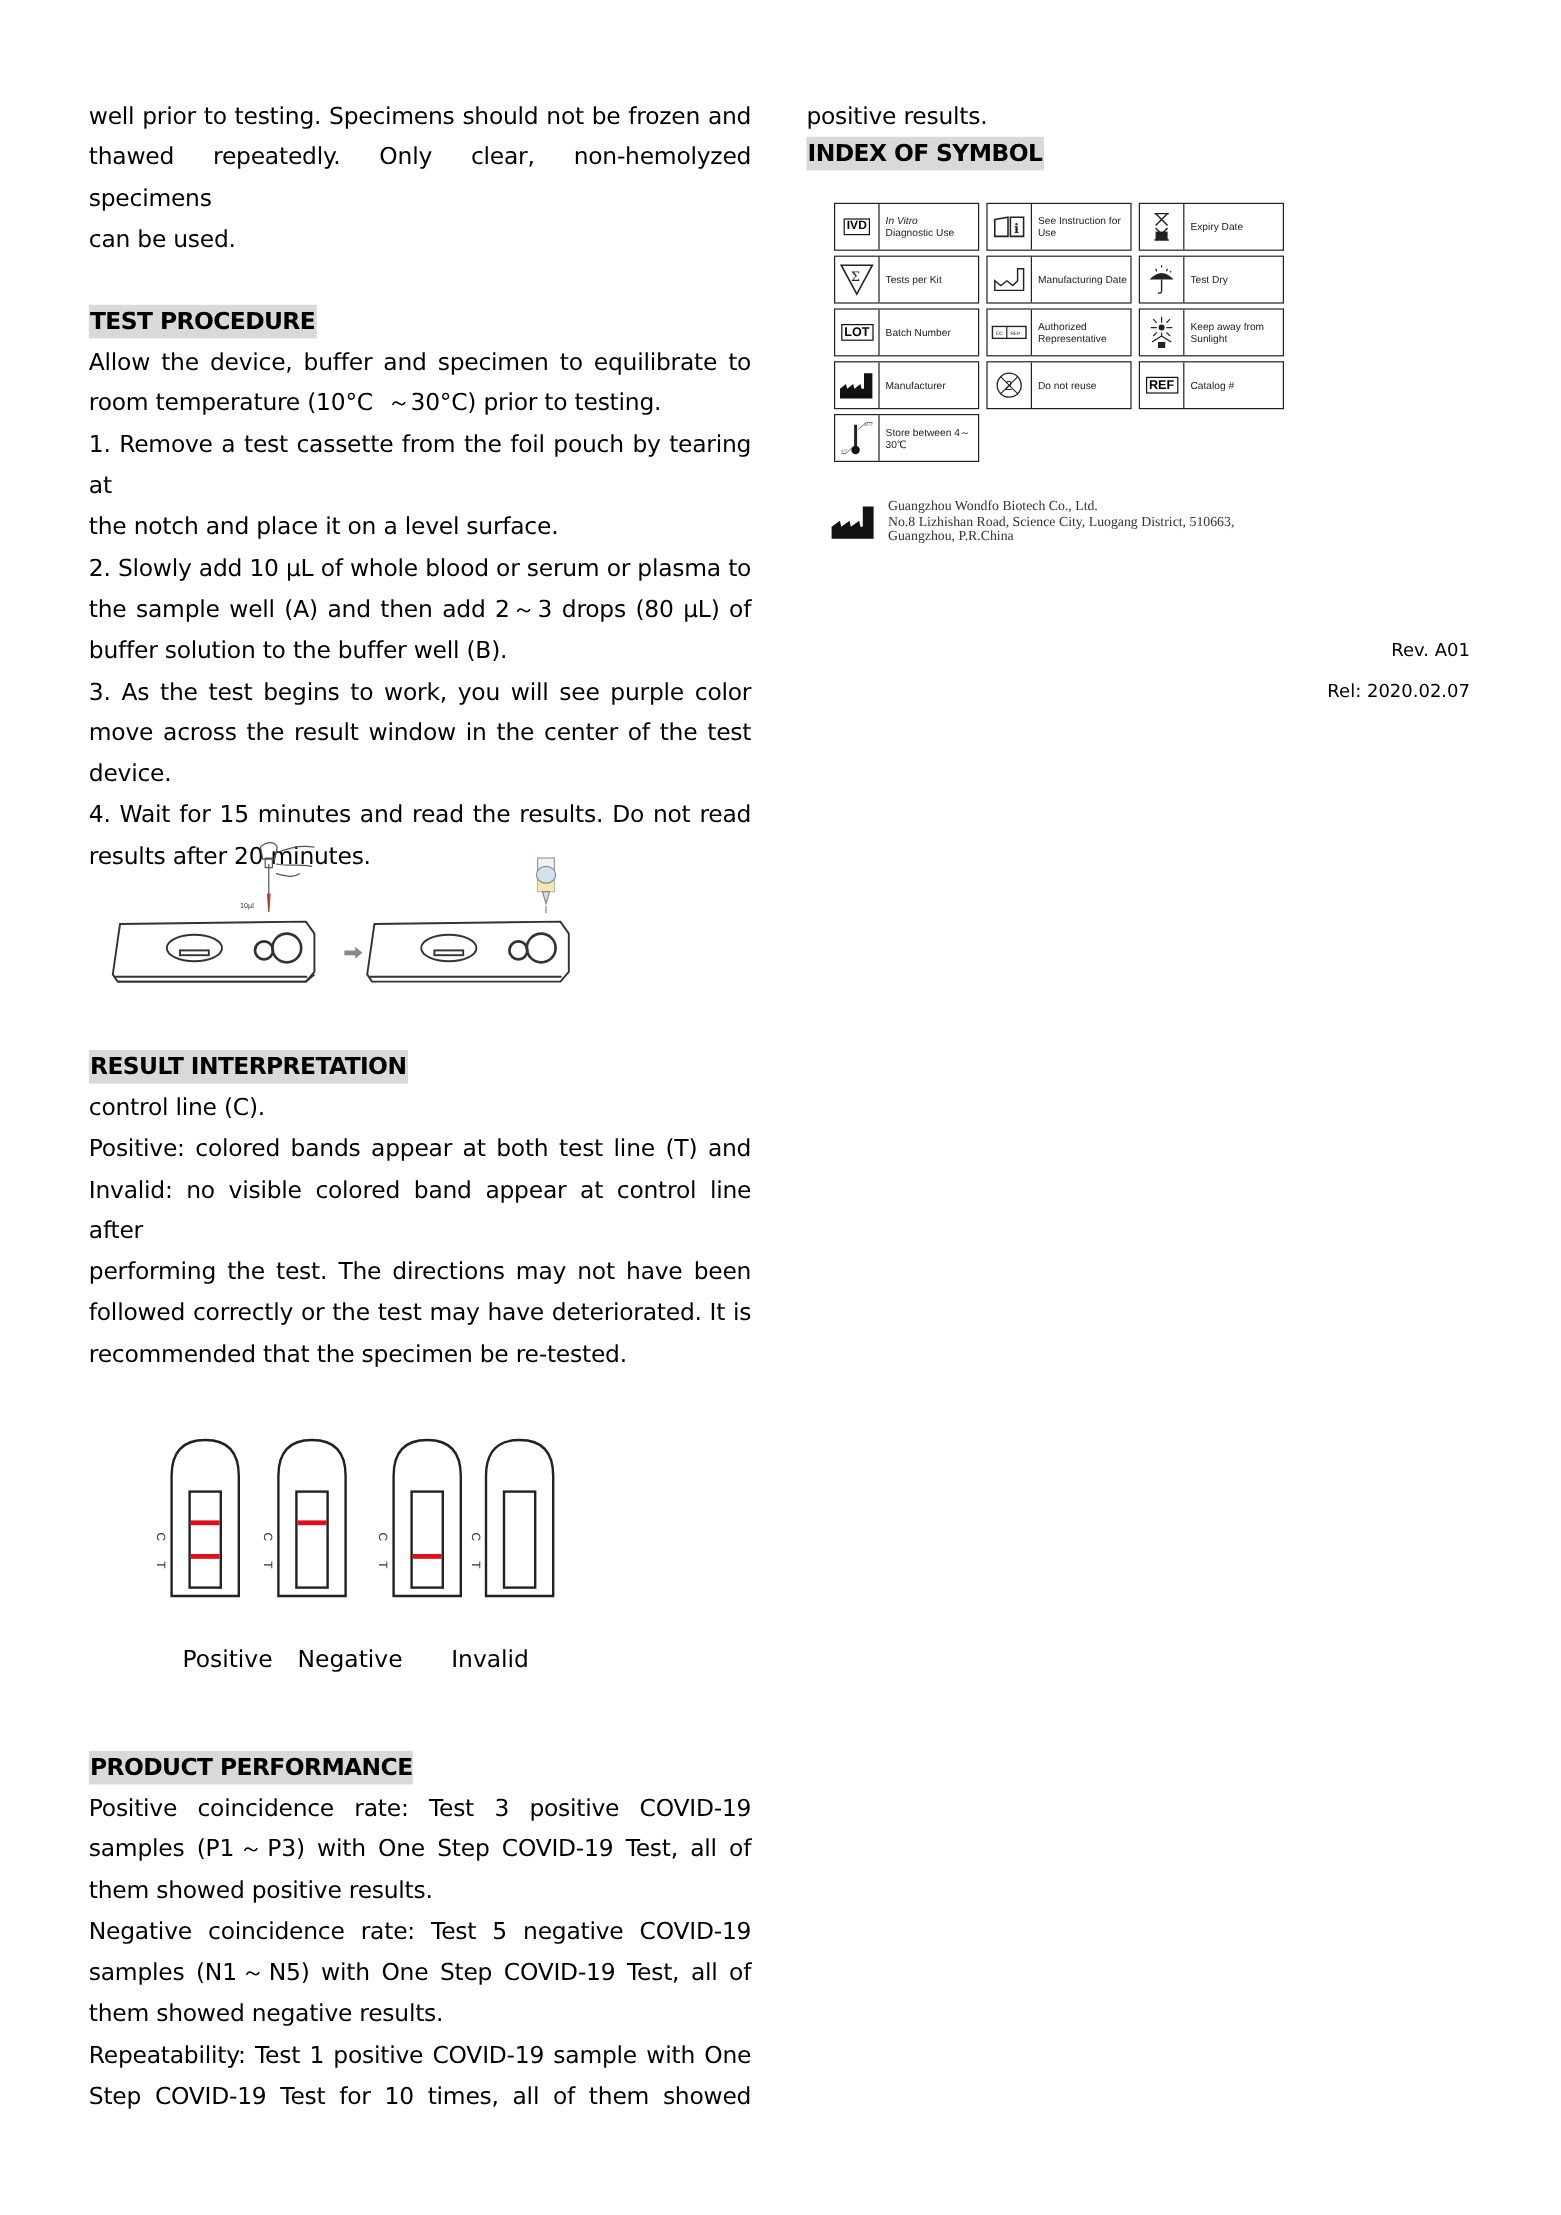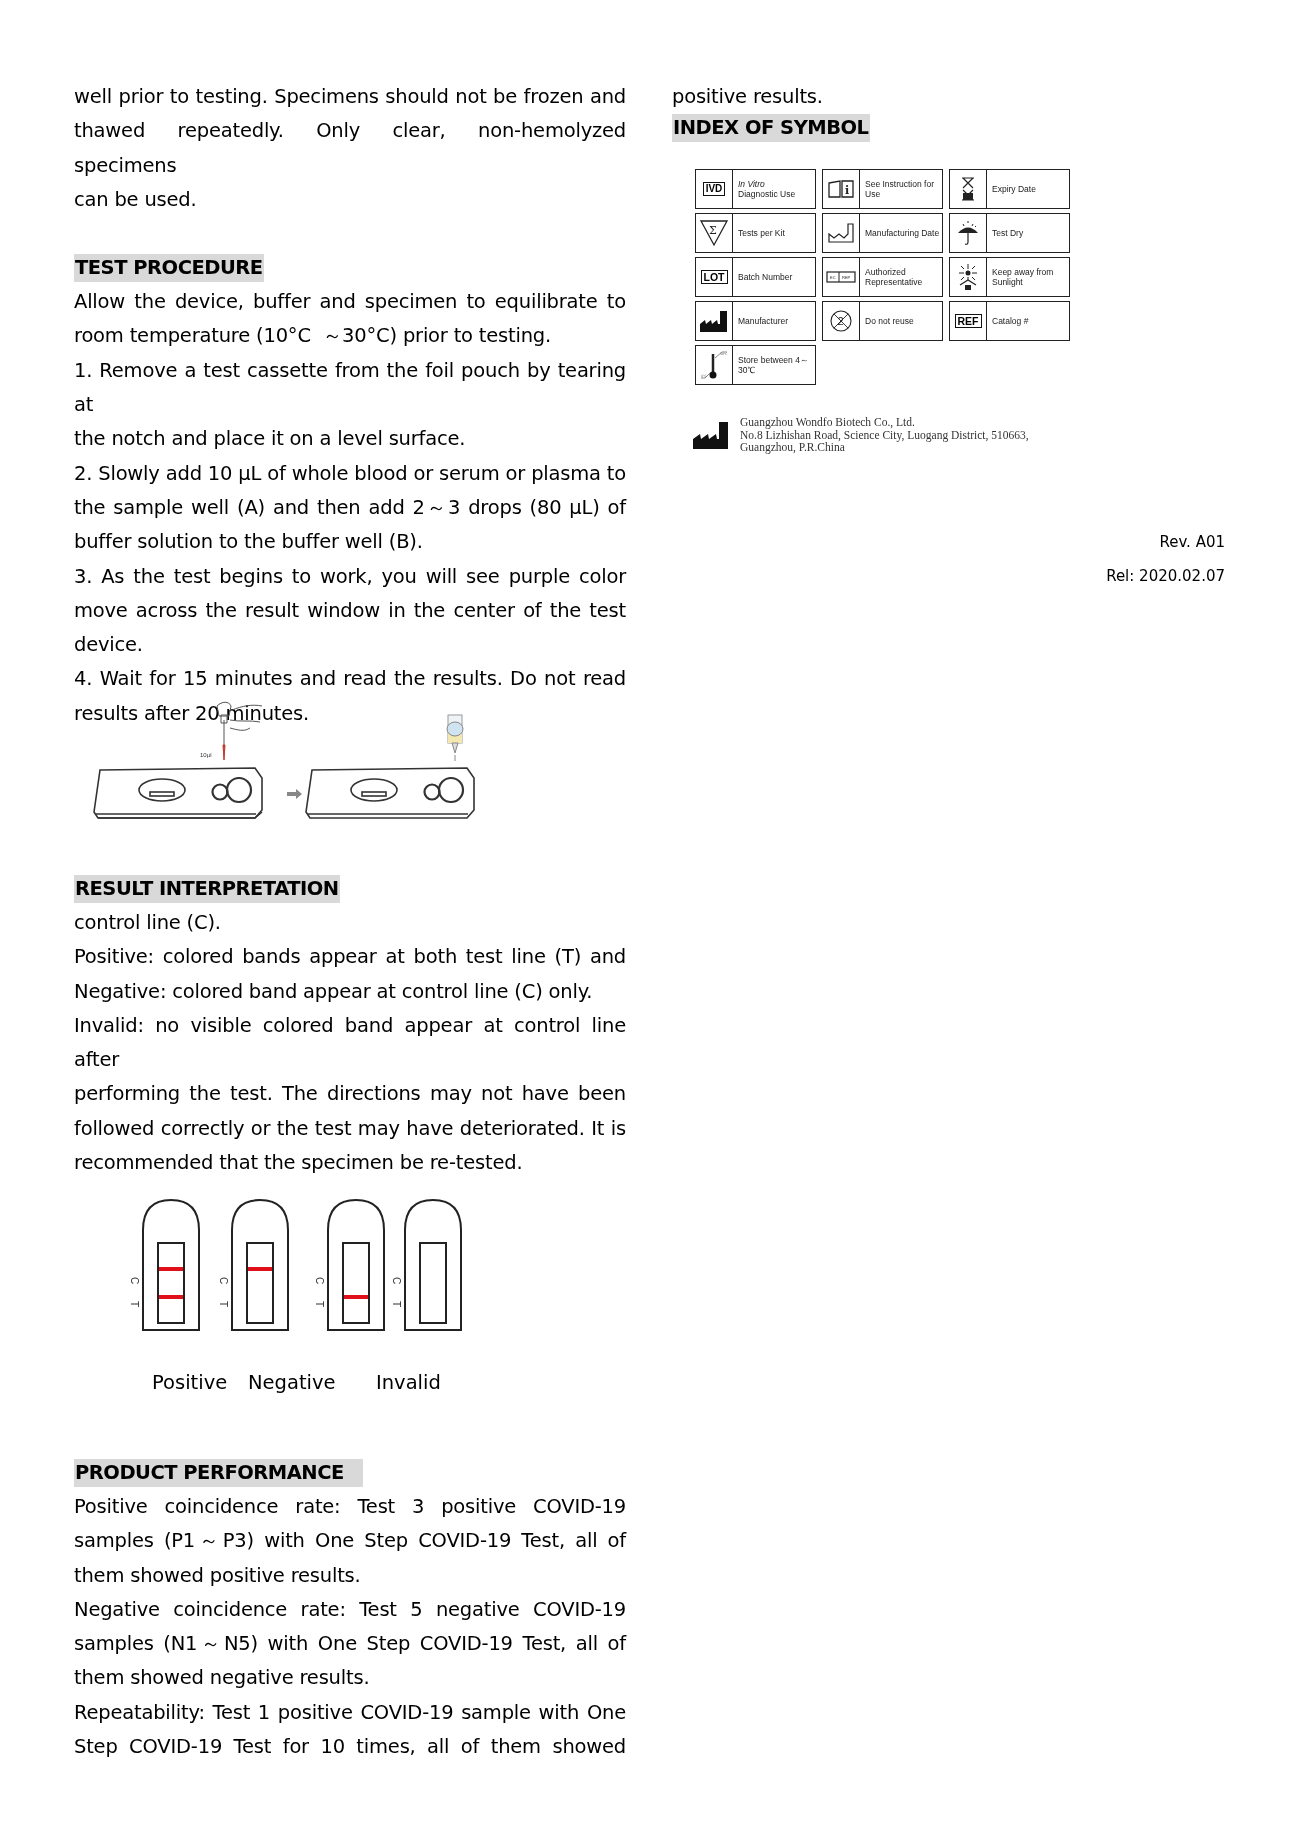--- a/index.html
+++ b/index.html
@@ -82,21 +82,20 @@
     <ellipse cx="0" cy="14" rx="8" ry="7" fill="#cfe3f0" stroke="#888"></ellipse>
     <path d="M-3 28 L0 38 L3 28 Z" fill="#ddd" stroke="#888"></path>
     <line x1="0" y1="40" x2="0" y2="46" stroke="#888"></line>
   </g>
 </svg>
 
 <div style="position:absolute;left:74px;top:872px;width:552px">
   <span class="heading">RESULT INTERPRETATION</span>
   <p class="p nj">control line (C).</p>
   <p class="p last">Positive: colored bands appear at both test line (T) and</p>
-  <p class="p nj">Negative: colored band appear at control line (C) only.</p>
   <p class="p last">Invalid: no visible colored band appear at control line after</p>
   <p class="p last">performing the test. The directions may not have been</p>
   <p class="p last">followed correctly or the test may have deteriorated. It is</p>
   <p class="p nj">recommended that the specimen be re-tested.</p>
 </div>
 
 <svg id="results-fig" style="position:absolute;left:125px;top:1195px" width="360" height="150" viewBox="0 0 360 150">
     <path d="M18 135 V35 Q18 5 46 5 Q74 5 74 35 V135 Z" fill="none" stroke="#222" stroke-width="2"></path>
     <rect x="33" y="48" width="26" height="80" fill="none" stroke="#222" stroke-width="2"></rect>
     <rect x="34" y="72" width="24" height="4" fill="#e0101a"></rect>
@@ -117,21 +116,21 @@
     <rect x="295" y="48" width="26" height="80" fill="none" stroke="#222" stroke-width="2"></rect>
     <text x="272" y="86" font-size="10" font-family="Liberation Sans, sans-serif" fill="#333" transform="rotate(90 272 82)">C</text>
     <text x="272" y="110" font-size="10" font-family="Liberation Sans, sans-serif" fill="#333" transform="rotate(90 272 106)">T</text>
   </svg>
 
 <div class="result-labels" style="left:140px">Positive</div>
 <div class="result-labels" style="left:236px">Negative</div>
 <div class="result-labels" style="left:364px">Invalid</div>
 
 <div style="position:absolute;left:74px;top:1456px;width:552px">
-  <span class="heading" style="padding-right:19px">PRODUCT PERFORMANCE</span>
+  <span class="heading" style="padding-right:0">PRODUCT PERFORMANCE</span>
   <p class="p last">Positive coincidence rate: Test 3 positive COVID-19</p>
   <p class="p last">samples (P1～P3) with One Step COVID-19 Test, all of</p>
   <p class="p nj">them showed positive results.</p>
   <p class="p last">Negative coincidence rate: Test 5 negative COVID-19</p>
   <p class="p last">samples (N1～N5) with One Step COVID-19 Test, all of</p>
   <p class="p nj">them showed negative results.</p>
   <p class="p last">Repeatability: Test 1 positive COVID-19 sample with One</p>
   <p class="p last">Step COVID-19 Test for 10 times, all of them showed</p>
 </div>
 

